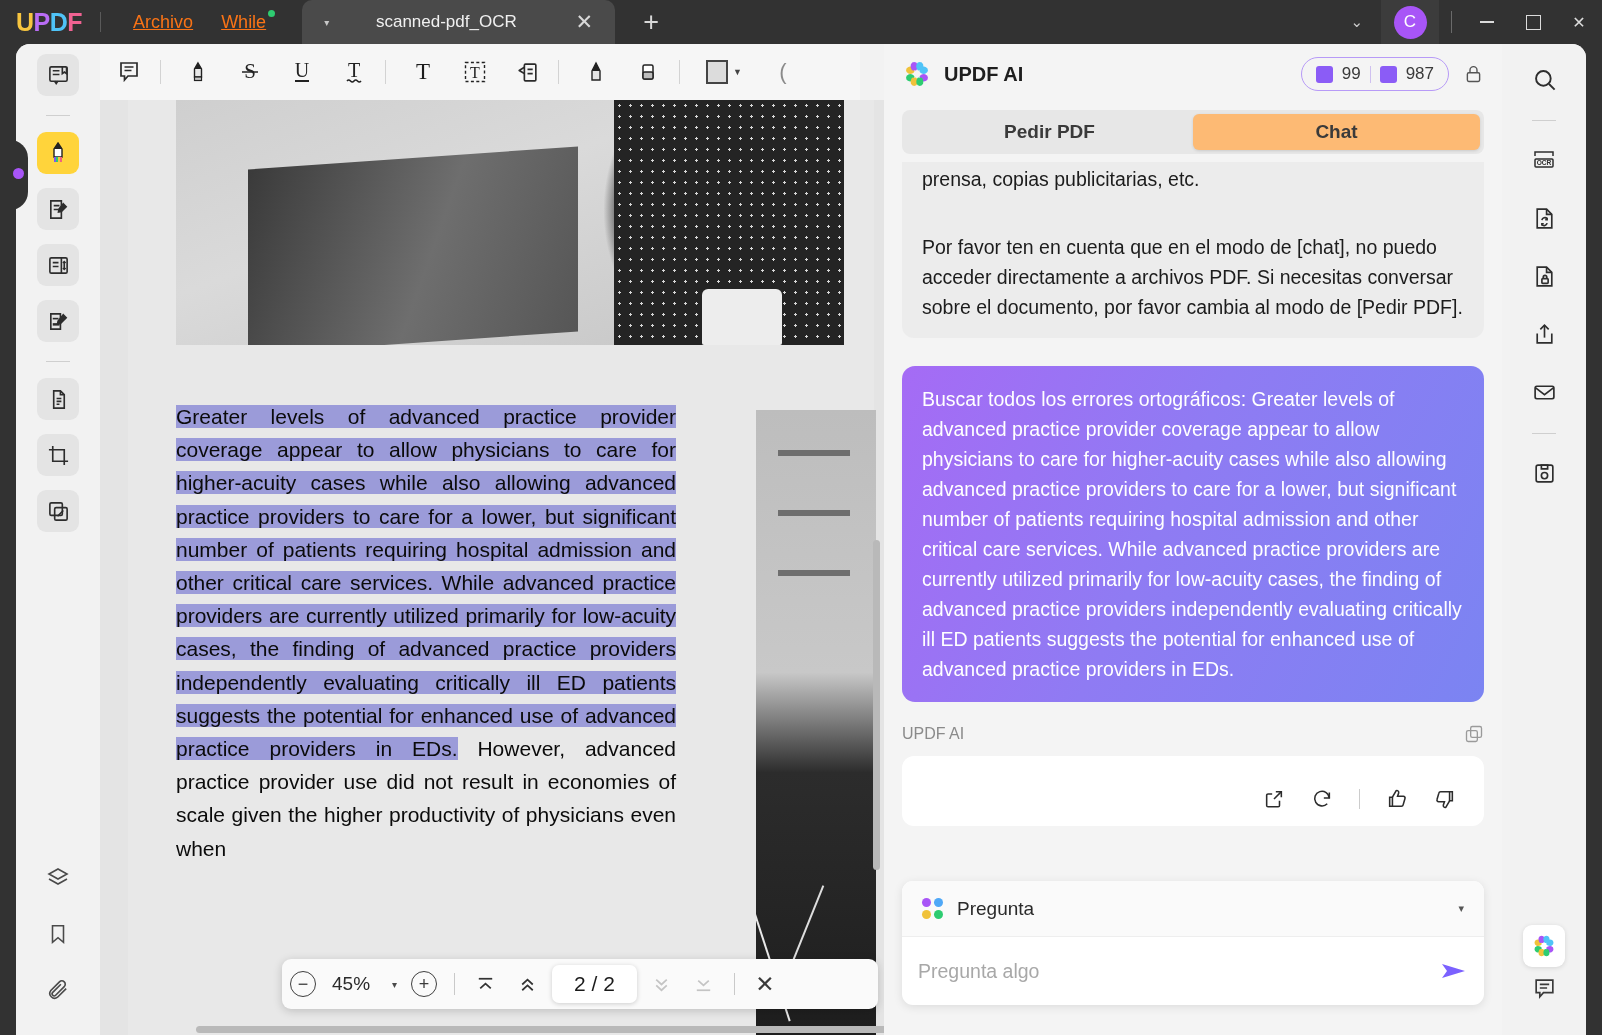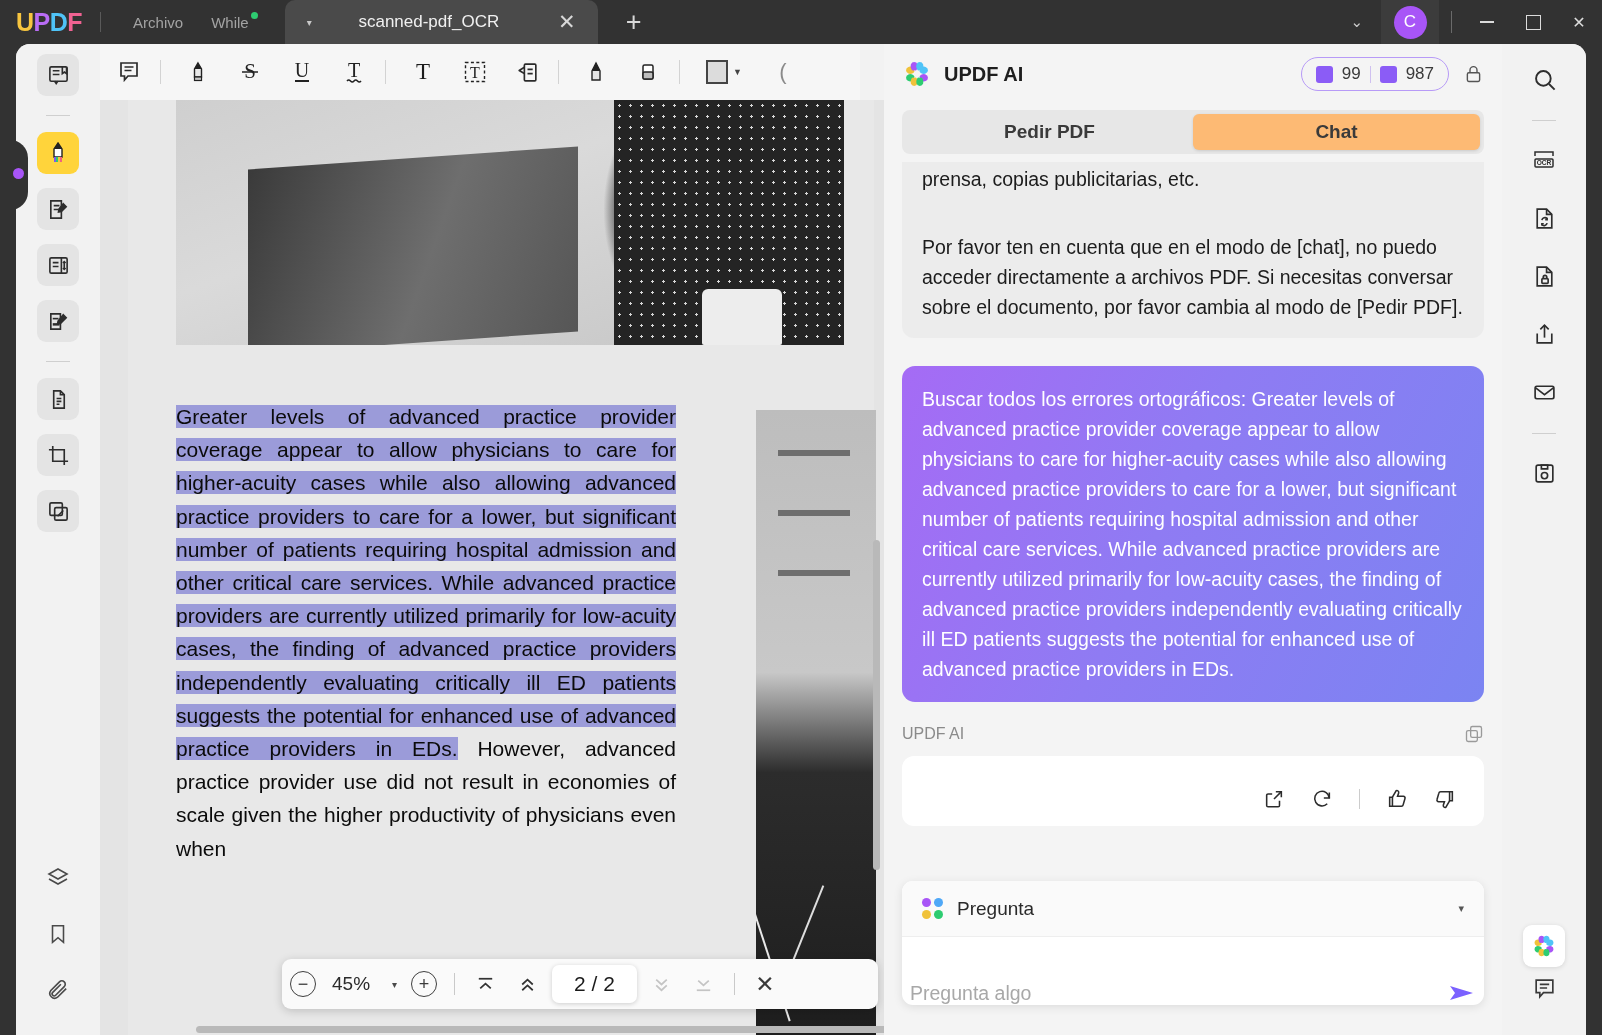--- a/index.html
+++ b/index.html
@@ -15,21 +15,21 @@
   .titlebar {
     position: absolute; top: 0; left: 0; width: 1602px; height: 44px;
     background: #323232; display: flex; align-items: center;
   }
   .logo { display: flex; align-items: center; margin-left: 16px; font-size: 25px; font-weight: bold; letter-spacing: -0.5px; }
   .logo span:nth-child(1){ color:#f7c53f; }
   .logo span:nth-child(2){ color:#b96cf5; }
   .logo span:nth-child(3){ color:#4fc3f7; }
   .logo span:nth-child(4){ color:#f06292; }
   .tb-sep { width:1px; height:20px; background:#5a5a5a; margin:0 18px; }
-  .menu-item { color:#a3a3a3; font-size:15px; padding:6px 14px; position:relative; cursor:default; }
+  .menu-item { color:#f97316; font-size:18px; padding:6px 14px; position:relative; cursor:default;text-decoration:underline; }
   .menu-dot { position:absolute; top:4px; right:5px; width:7px; height:7px; border-radius:50%; background:#2ecc71; }
 
   .tab {
     margin-left: 22px; height: 44px; width: 313px; background:#4a4a4a;
     border-top-left-radius:10px; border-top-right-radius:10px;
     display:flex; align-items:center; position:relative;
   }
   .tab-caret { color:#c8c8c8; font-size:10px; margin-left:22px; }
   .tab-title { flex:1; text-align:center; color:#f0f0f0; font-size:17px; margin-left:-12px; }
   .tab-close { color:#d8d8d8; font-size:21px; margin-right:22px; }
@@ -173,21 +173,21 @@
   .composer {
     position:absolute; left:18px; bottom:30px; width:582px;
     background:#fff; border-radius:11px; box-shadow:0 2px 10px rgba(0,0,0,.10);
     overflow:hidden;
   }
   .composer-top { height:56px; display:flex; align-items:center; padding:0 20px; background:#fafafa; border-bottom:1px solid #eee; }
   .dots4 { width:21px; height:21px; display:grid; grid-template-columns:9px 9px; grid-template-rows:9px 9px; gap:3px; }
   .dots4 i { border-radius:50%; display:block; width:9px; height:9px; }
   .composer-label { font-size:19px; color:#2a2a2a; margin-left:14px; }
   .composer-caret { margin-left:auto; font-size:11px; color:#555; }
-  .composer-input { height:68px; display:flex; align-items:flex-end; padding:0 8px; }
+  .composer-input { height:68px; display:flex; align-items:center; padding:0 16px; }
   .ph { font-size:19.5px; color:#a8a8a8; }
   .send { margin-left:auto; color:#7b61ff; font-size:24px; }
 
   
   .rail-right { position:absolute; right:0; top:0; width:84px; height:991px; background:#f2f2f2; display:flex; flex-direction:column; align-items:center; padding-top:14px; }
   .rr-btn { width:42px; height:42px; display:flex; align-items:center; justify-content:center; margin-bottom:16px; color:#3a3a3a; }
   .rr-div { width:24px; height:1px; background:#cfcfcf; margin:4px 0 18px; }
   .rr-ai { width:42px; height:42px; border-radius:9px; background:#fff; box-shadow:0 1px 5px rgba(0,0,0,.12); display:flex; align-items:center; justify-content:center; }
   .handle-dot { position:absolute; left:13px; top:168px; width:11px; height:11px; border-radius:50%; background:#a855f7; z-index:30; }
   .handle-notch { position:absolute; left:10px; top:140px; width:18px; height:70px; background:#323232; border-radius:0 40px 40px 0; z-index:29; }

